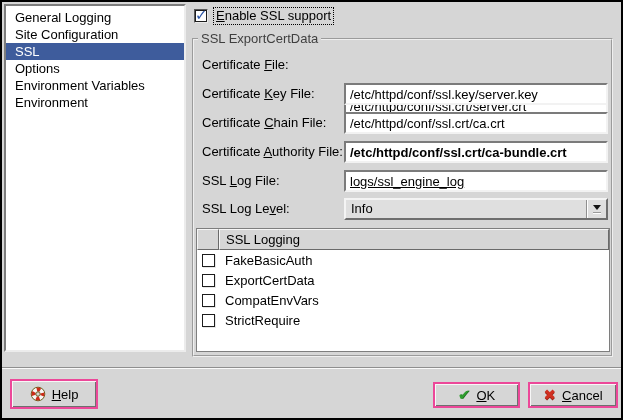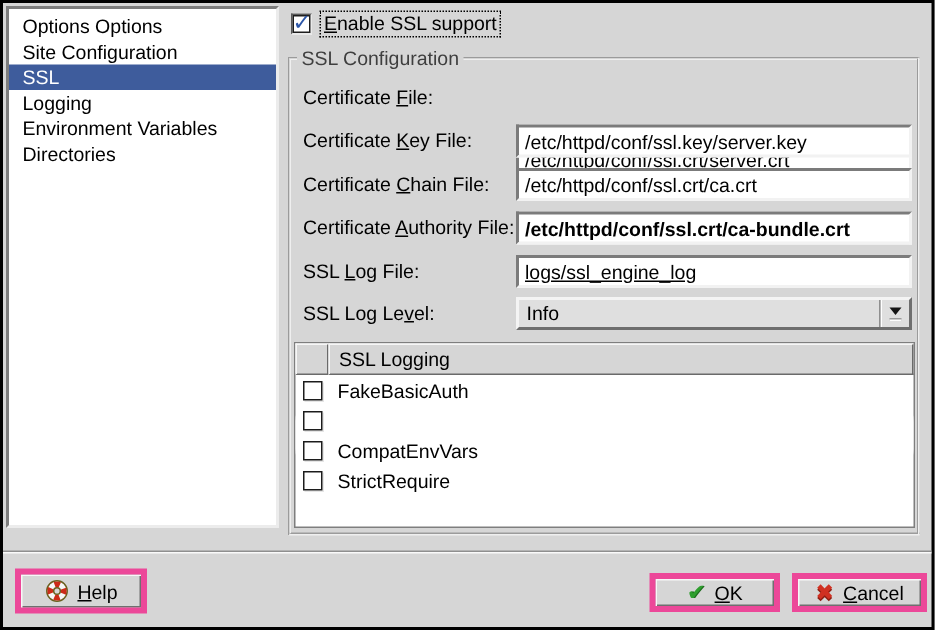--- a/index.html
+++ b/index.html
@@ -60,54 +60,54 @@
   .th{border:1px solid;border-color:#f6f6f6 #6a6a6a #6a6a6a #f6f6f6;line-height:19px;background:#d6d6d6;}
   .th-check{width:22px;}
   .th-main{flex:1;padding-left:6px;}
   .t-body{background:#fff;border-radius:31px;}
   .t-row{display:flex;align-items:center;height:20px;padding-left:5px;}
   .t-check{display:inline-block;width:13px;height:13px;background:#fff;border:1px solid #1c1c1c;box-shadow:1px 1px 0 #e6e6e6;}
   .t-label{margin-left:10px;}
   
   .separator{position:absolute;left:2px;top:367px;width:619px;height:2px;border-top:1px solid #8f8f8f;border-bottom:1px solid #fafafa;}
   .btn{
-    position:absolute;background:#d6d6d6;border:4px solid #ec4899;
+    position:absolute;background:#d6d6d6;border:2px solid #ec4899;
     box-shadow:inset 1px 1px 0 #f7f7f7,inset -1px -1px 0 #6f6f6f;
     display:flex;align-items:center;justify-content:center;gap:6px;
     font-family:"Liberation Sans","DejaVu Sans",sans-serif;font-size:13px;color:#000;cursor:default;padding:0;
   }
   .btn-help{left:10px;top:379px;width:88px;height:30px;}
   .btn-ok{left:433px;top:382px;width:87px;height:26px;}
   .btn-cancel{left:528px;top:382px;width:90px;height:26px;}
   .ok-icon{color:#2f9e2f;font-size:15px;font-weight:bold;text-shadow:1px 0 0 #1c6b1c;}
   .x-icon{color:#d03021;font-size:15px;font-weight:bold;text-shadow:0 1px 0 #8f1d12;}
 </style>
 </head>
 <body>
 
 <div class="window">
 
   <div class="sidebar">
-    <div class="side-item">Options Options</div>
+    <div class="side-item">General Logging</div>
     <div class="side-item">Site Configuration</div>
     <div class="side-item selected">SSL</div>
-    <div class="side-item">Logging</div>
+    <div class="side-item">Options</div>
     <div class="side-item">Environment Variables</div>
-    <div class="side-item">Directories</div>
+    <div class="side-item">Environment</div>
   </div>
 
   <div class="enable-row">
     <span class="checkbox">
         <span class="check">✓</span>
       </span>
     <span class="enable-label"><u>E</u>nable SSL support</span>
   </div>
 
   <div class="frame">
-    <span class="frame-label">SSL Configuration</span>
+    <span class="frame-label">SSL ExportCertData</span>
 
     <span class="f-label" style="top:14px">Certificate <u>F</u>ile:</span>
     <input class="entry" style="top: 14px; margin-top: 41px;" value="/etc/httpd/conf/ssl.crt/server.crt">
 
     <span class="f-label" style="top:43px">Certificate <u>K</u>ey File:</span>
     <input class="entry" style="top: 43px;" value="/etc/httpd/conf/ssl.key/server.key">
 
     <span class="f-label" style="top:72px">Certificate <u>C</u>hain File:</span>
     <input class="entry" style="top: 72px;" value="/etc/httpd/conf/ssl.crt/ca.crt">
 
@@ -131,20 +131,21 @@
         <div class="th th-check"></div>
         <div class="th th-main">SSL Logging</div>
       </div>
       <div class="t-body">
         <div class="t-row">
           <span class="t-check"></span>
           <span class="t-label">FakeBasicAuth</span>
         </div>
         <div class="t-row">
           <span class="t-check"></span>
+          <span class="t-label">ExportCertData</span>
         </div>
         <div class="t-row">
           <span class="t-check"></span>
           <span class="t-label">CompatEnvVars</span>
         </div>
         <div class="t-row">
           <span class="t-check"></span>
           <span class="t-label">StrictRequire</span>
         </div>
       </div>

